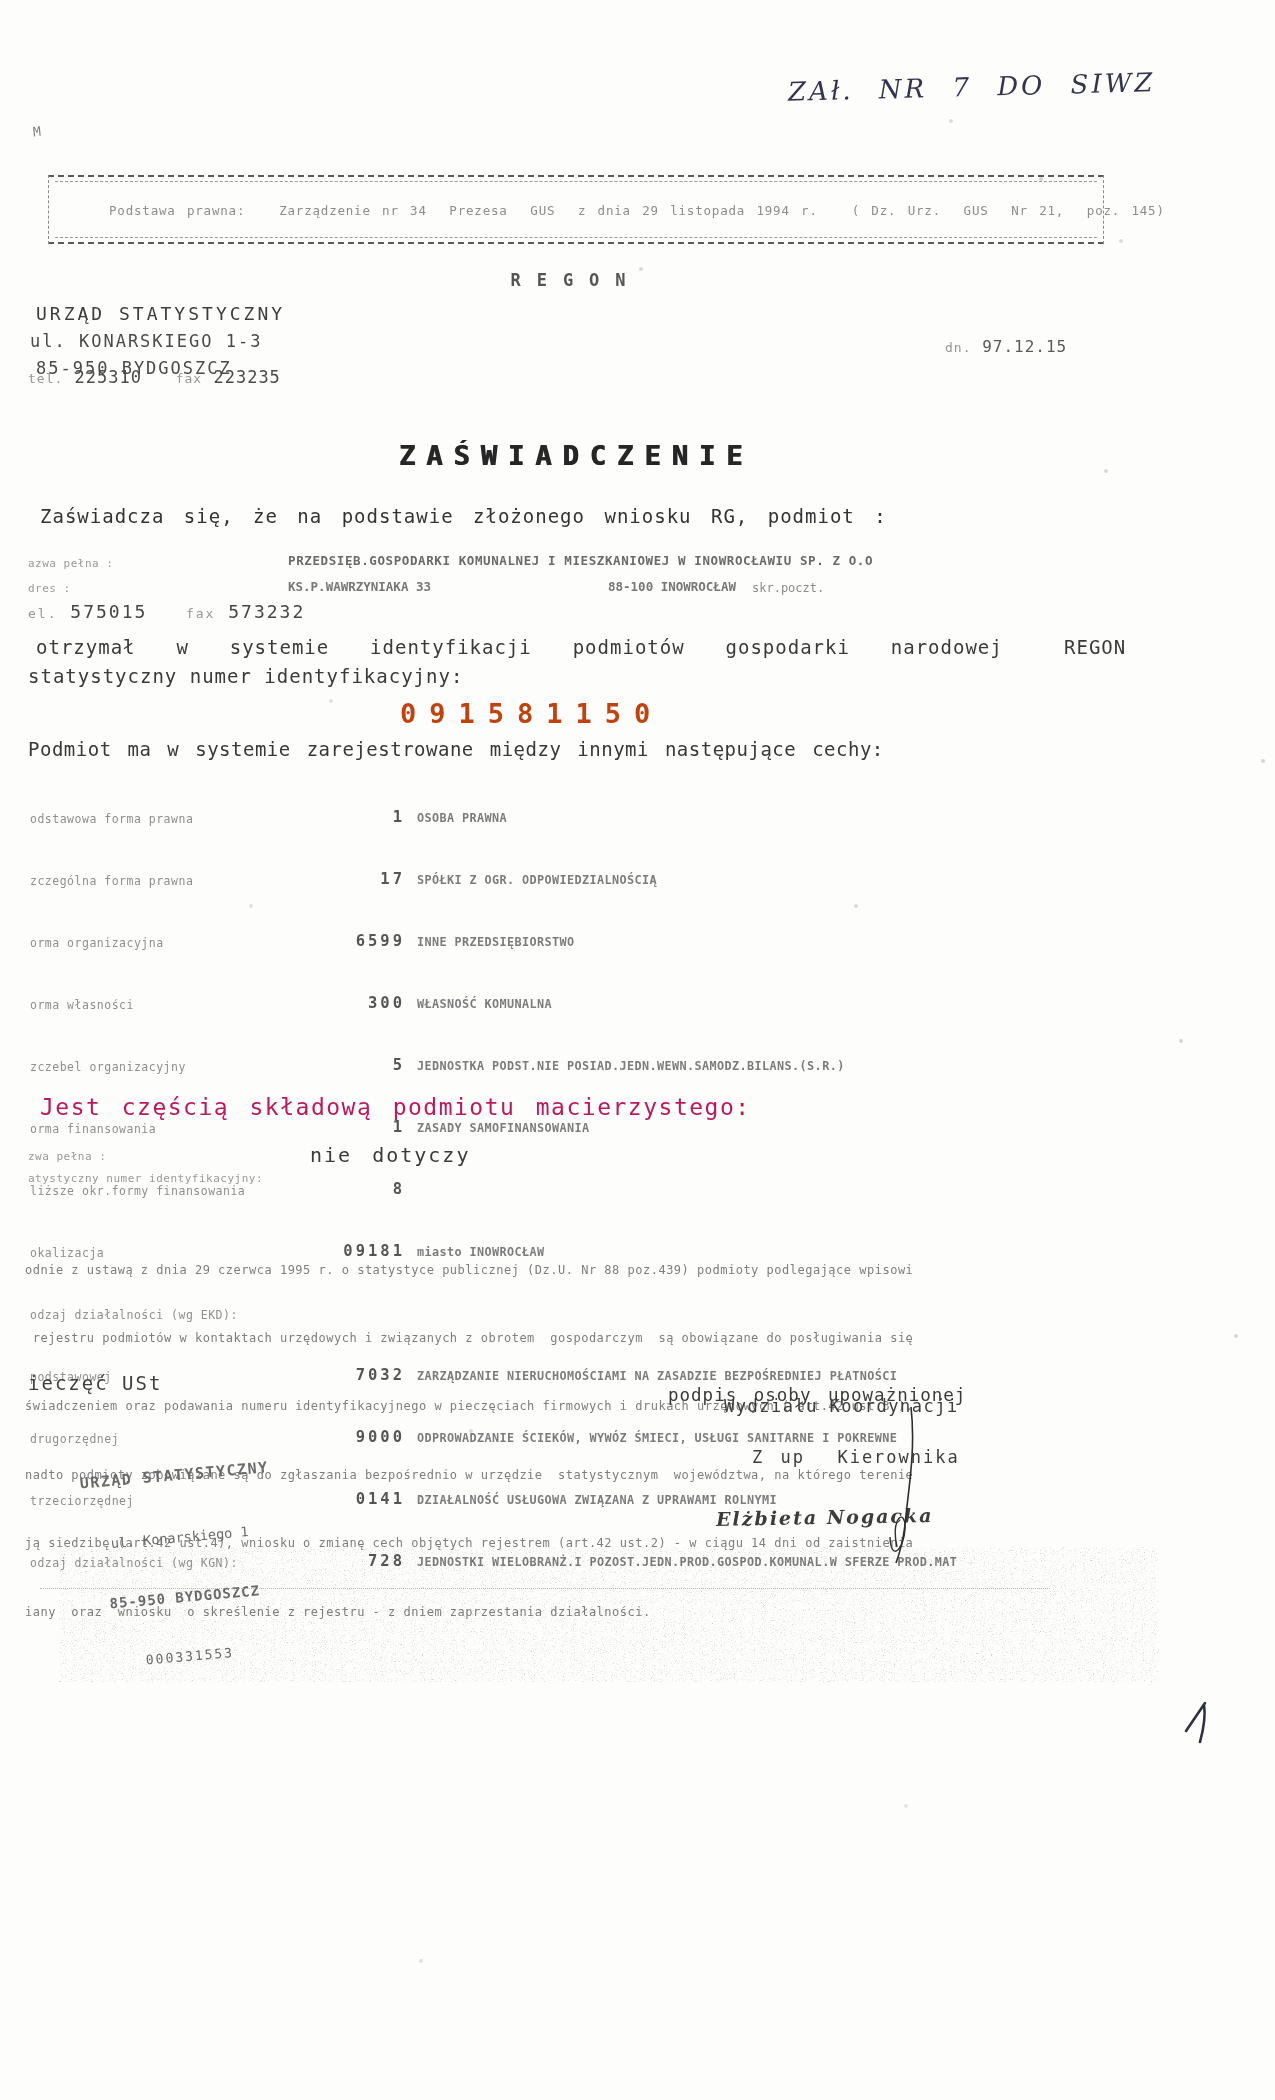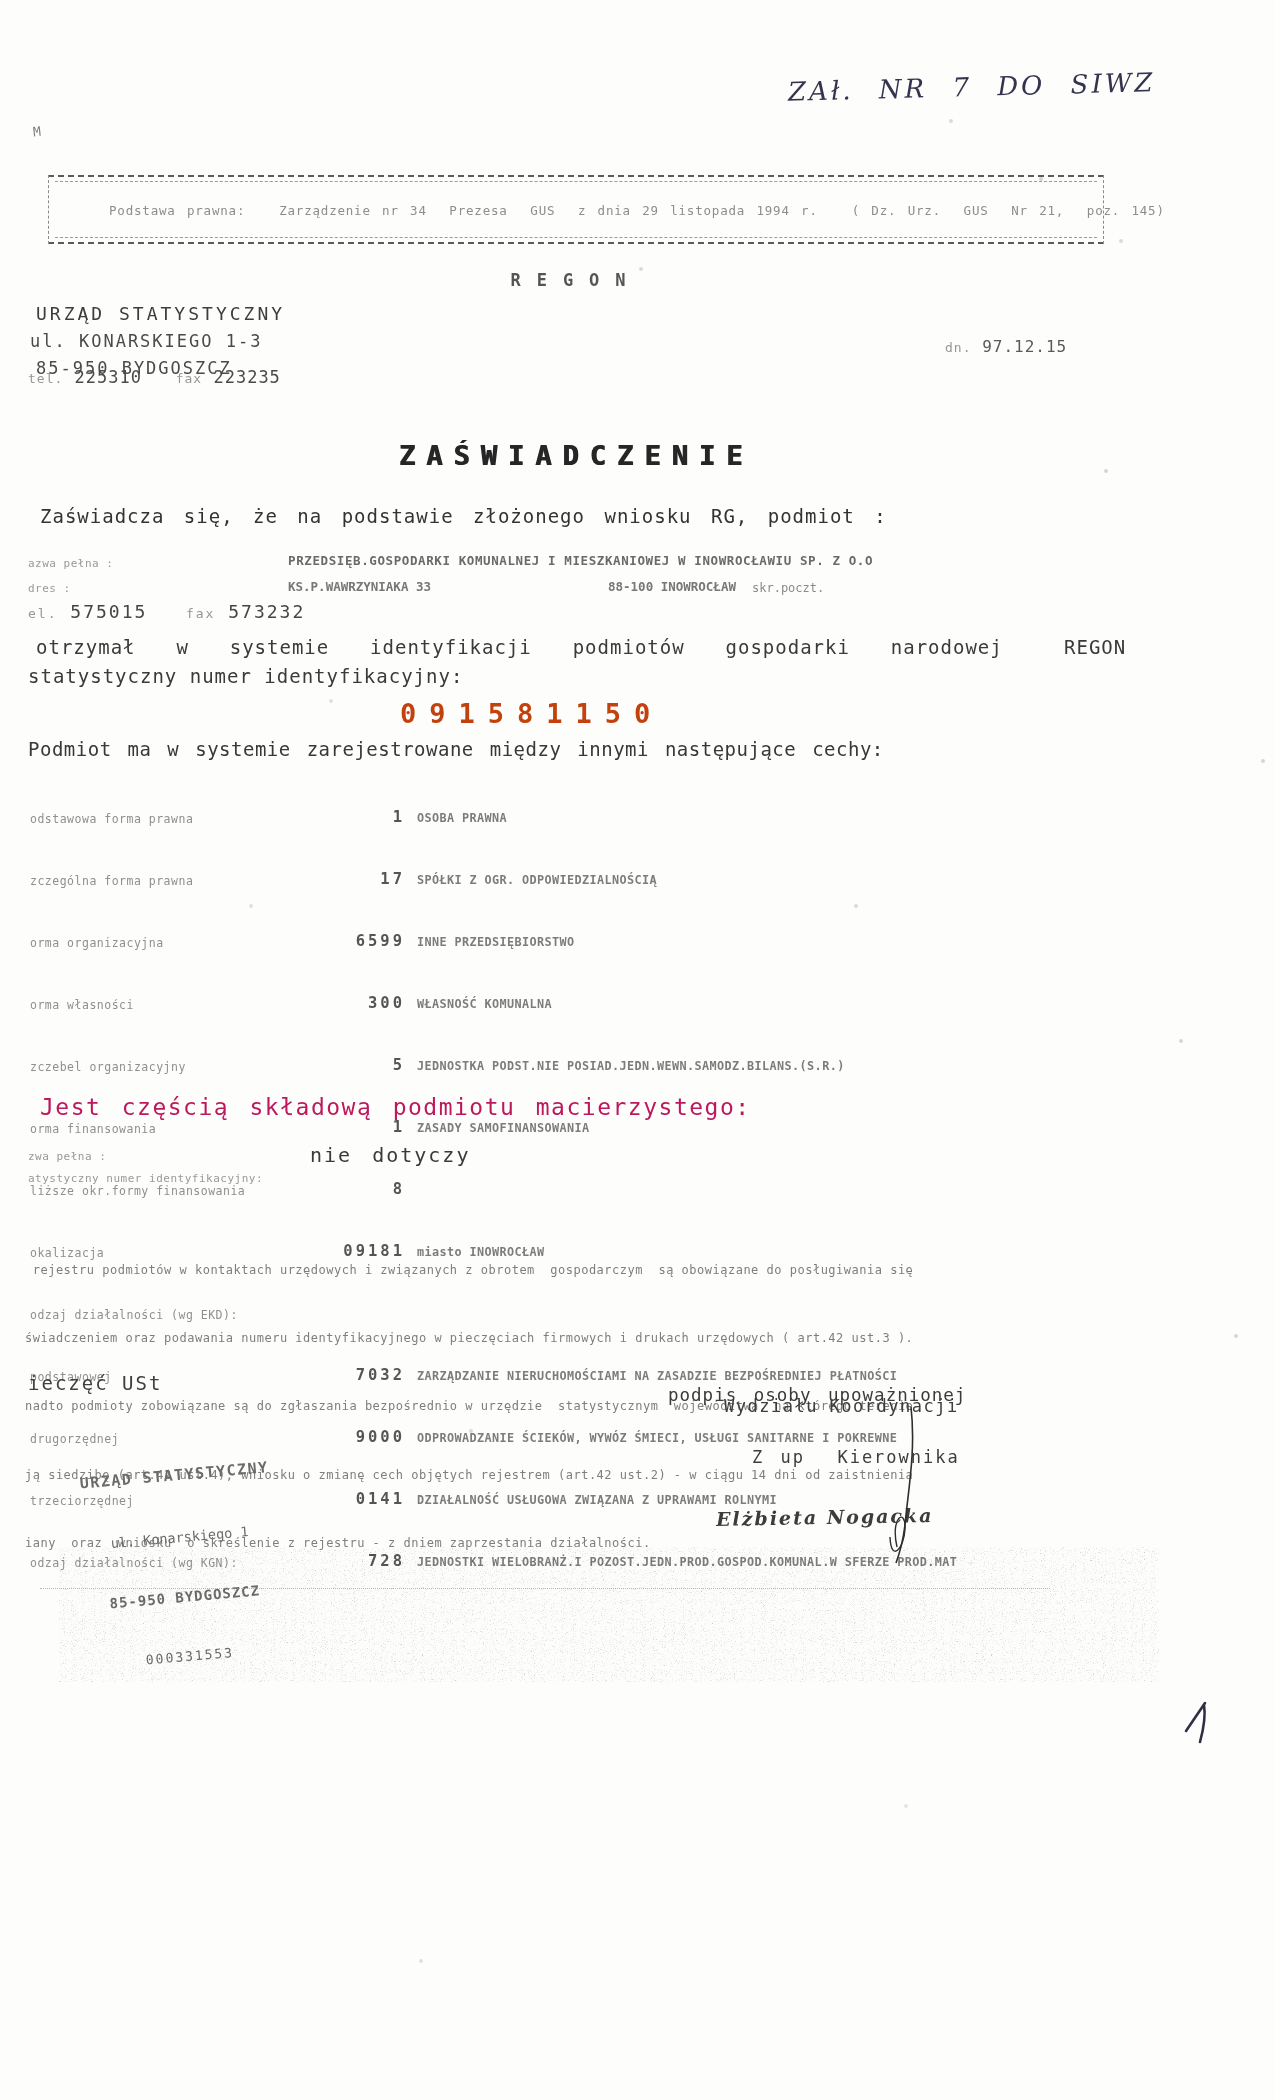--- a/index.html
+++ b/index.html
@@ -134,20 +134,21 @@
     <div class="frow"><span class="fc">0141</span><span class="fl">trzeciorzędnej</span><span class="fd">DZIAŁALNOŚĆ USŁUGOWA ZWIĄZANA Z UPRAWAMI ROLNYMI</span></div>
     <div class="frow"><span class="fc">728</span><span class="fl">odzaj działalności (wg KGN):</span><span class="fd">JEDNOSTKI WIELOBRANŻ.I POZOST.JEDN.PROD.GOSPOD.KOMUNAL.W SFERZE PROD.MAT</span></div>
   </div>
 
   <div class="abs parent-heading">Jest częścią składową podmiotu macierzystego:</div>
   <div class="abs flab parent-name-label">zwa pełna :</div>
   <div class="abs parent-name-value">nie dotyczy</div>
   <div class="abs flab parent-id-label">atystyczny numer identyfikacyjny:</div>
 
   <div class="abs legal">
+    <div>odnie z ustawą z dnia 29 czerwca 1995 r. o statystyce publicznej (Dz.U. Nr 88 poz.439) podmioty podlegające wpisowi</div>
     <div> rejestru podmiotów w kontaktach urzędowych i związanych z obrotem  gospodarczym  są obowiązane do posługiwania się</div>
     <div>świadczeniem oraz podawania numeru identyfikacyjnego w pieczęciach firmowych i drukach urzędowych ( art.42 ust.3 ).</div>
     <div>nadto podmioty zobowiązane są do zgłaszania bezpośrednio w urzędzie  statystycznym  województwa, na którego terenie</div>
     <div>ją siedzibę (art.42 ust.4), wniosku o zmianę cech objętych rejestrem (art.42 ust.2) - w ciągu 14 dni od zaistnienia</div>
     <div>iany  oraz  wniosku  o skreślenie z rejestru - z dniem zaprzestania działalności.</div>
   </div>
 
   <div class="abs seal-label">ieczęć USt</div>
   <div class="abs sign-label">podpis osoby upoważnionej</div>
 

